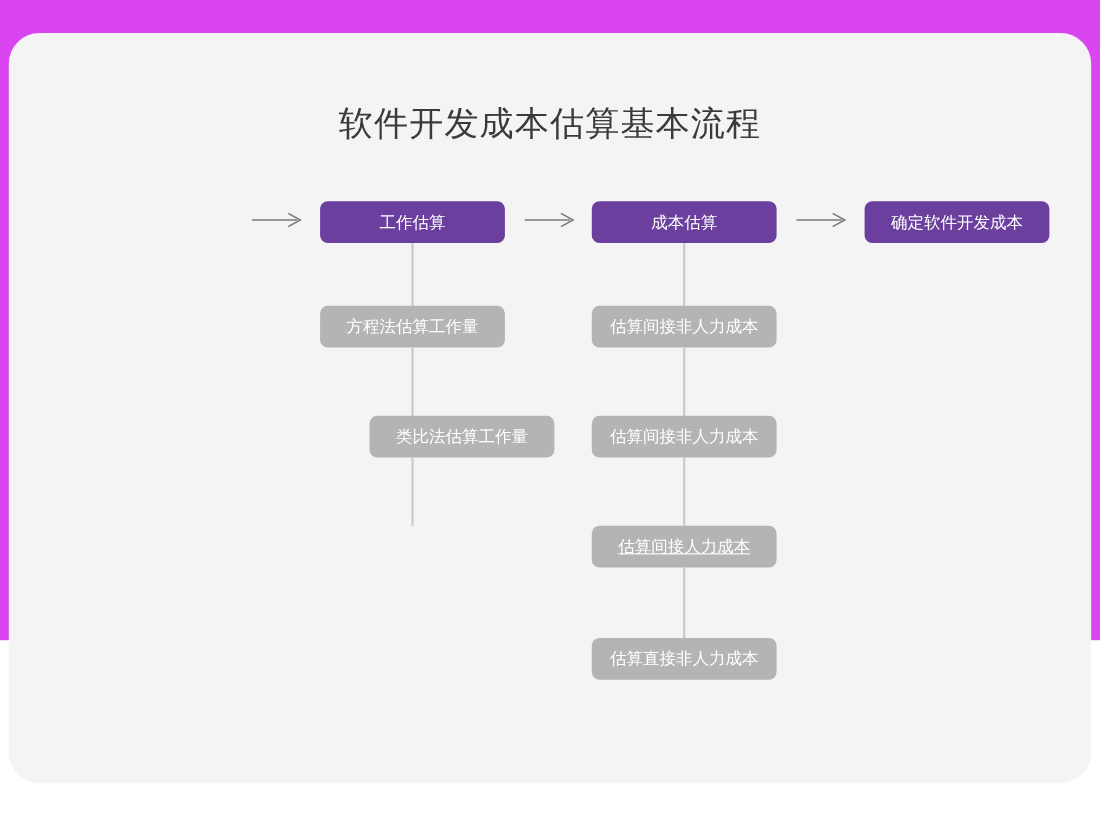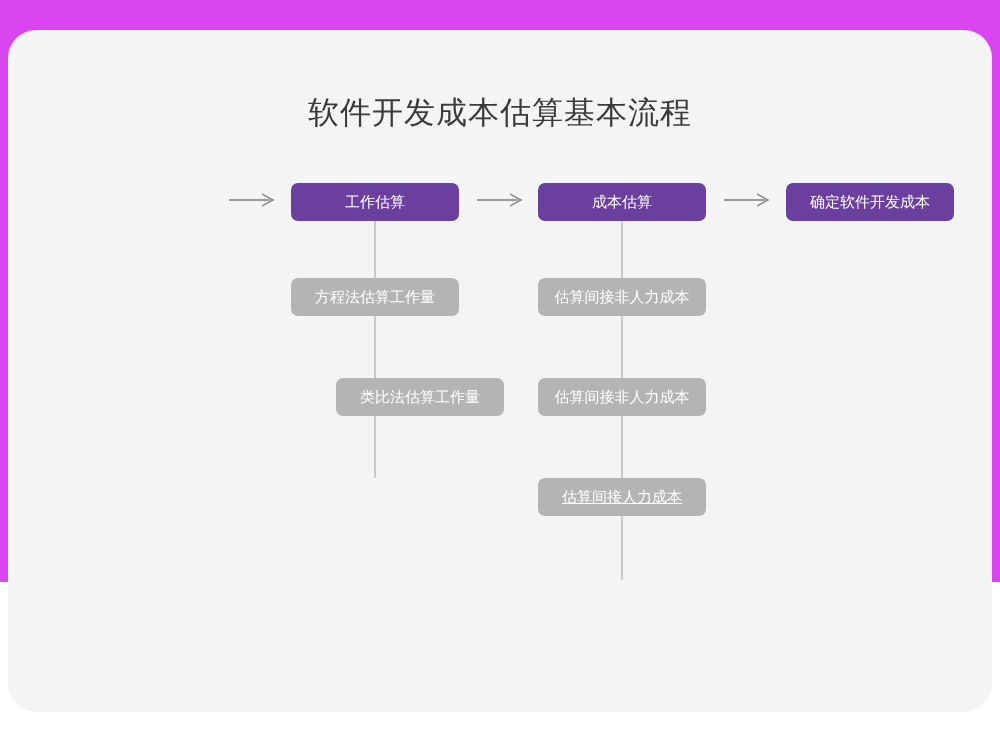--- a/index.html
+++ b/index.html
@@ -133,14 +133,15 @@
   <div class="connector" style="left:621px; top:316px; height:62px;"></div>
   <div class="connector" style="left:621px; top:416px; height:62px;"></div>
   <div class="connector" style="left:621px; top:516px; height:64px;"></div>
 
   <div class="node secondary" style="left:538px; top:278px; width:168px;">估算间接非人力成本</div>
 
   <div class="node secondary" style="left:538px; top:378px; width:168px;">估算间接非人力成本</div>
 
   <div class="node secondary" style="left:538px; top:478px; width:168px;text-decoration:underline;">估算间接人力成本</div>
 
+  <div class="node secondary" style="left:538px; top:580px; width:168px;">估算直接非人力成本</div>
 
 </div>
 
 </body></html>

